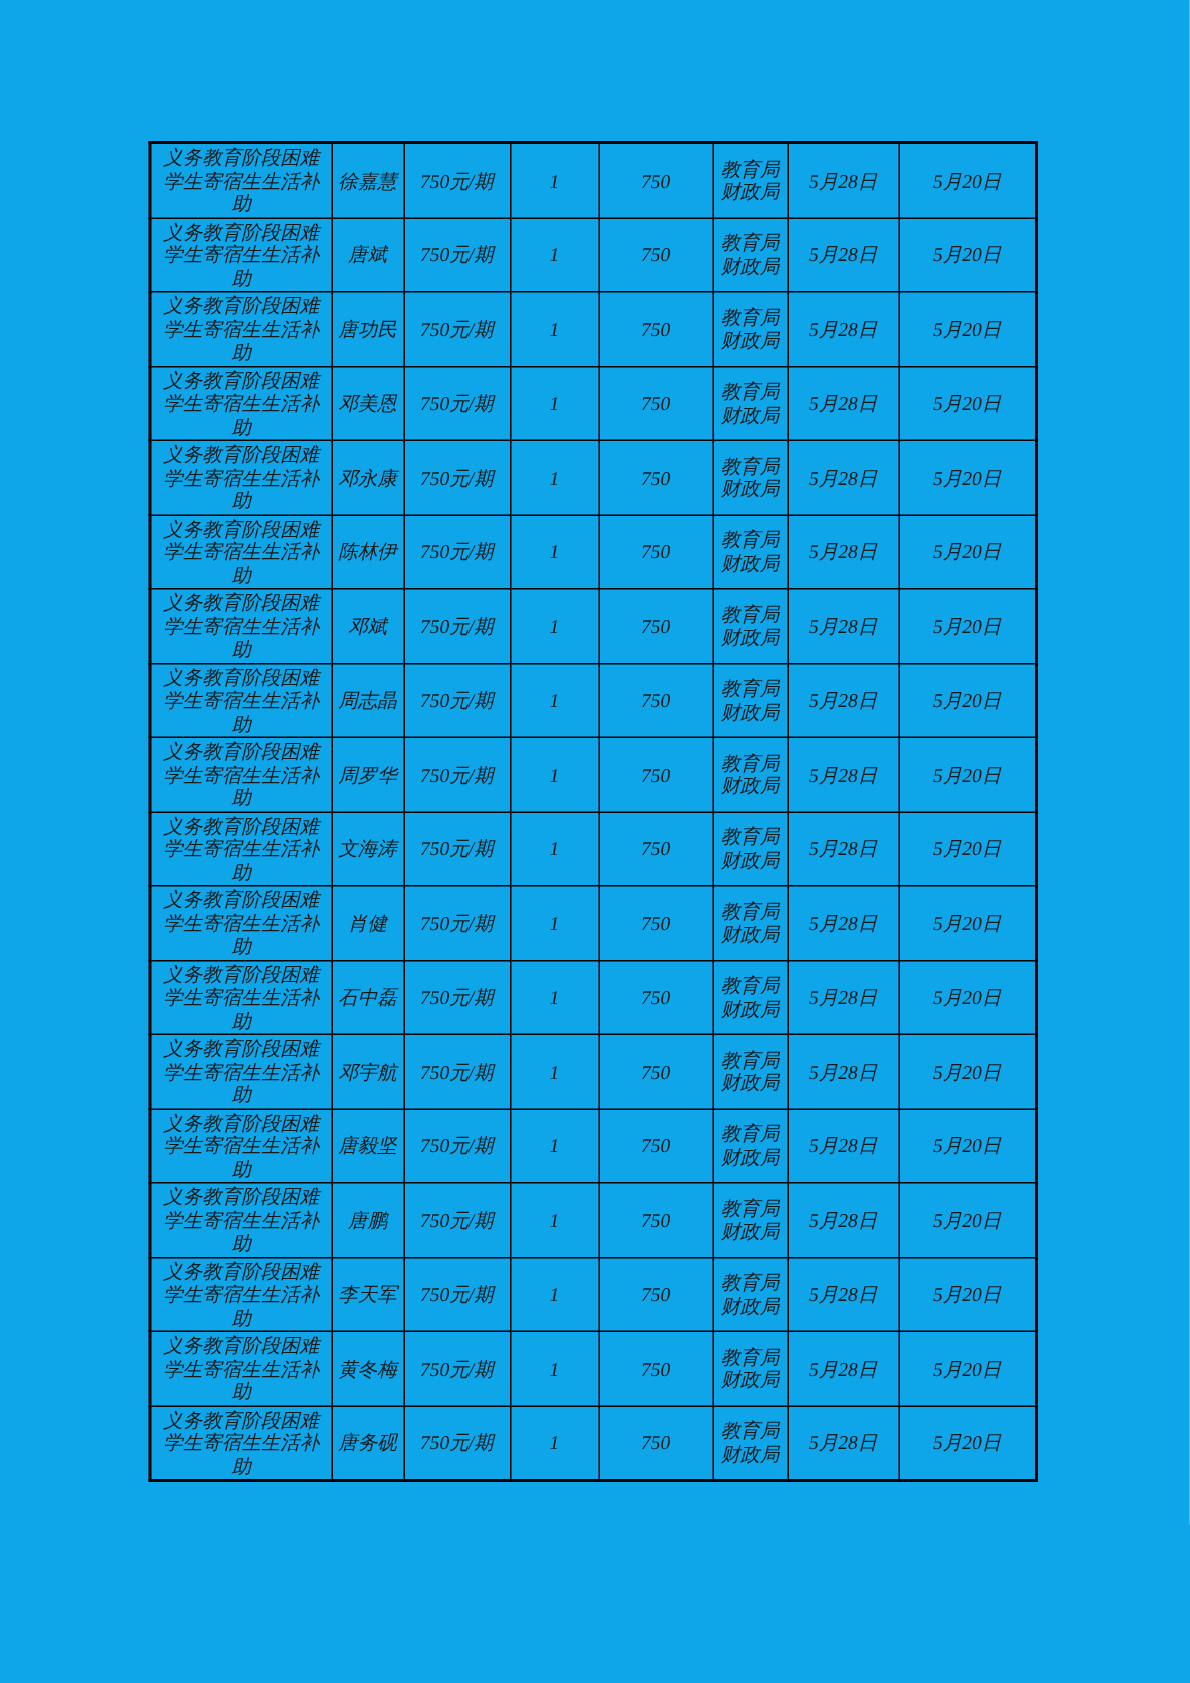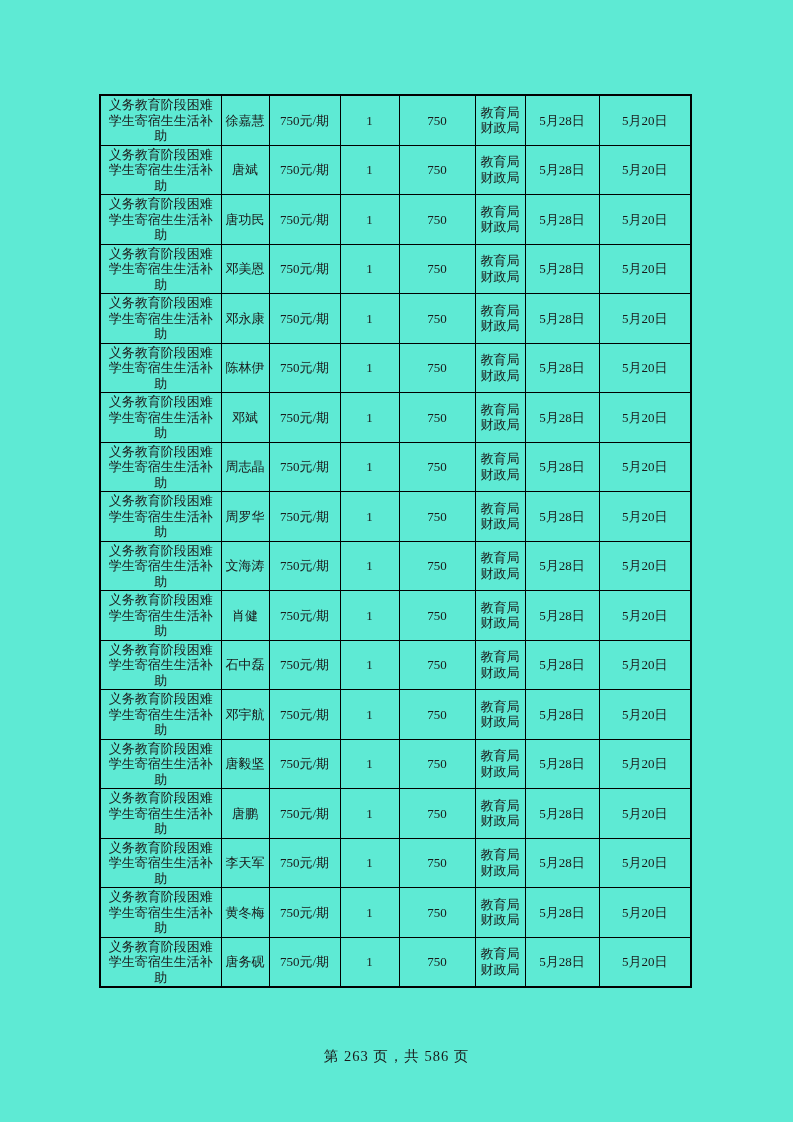--- a/index.html
+++ b/index.html
@@ -10,21 +10,22 @@
     width: 793px;
     height: 1122px;
     background: #ffffff;
     position: relative;
     font-family: "Liberation Serif", "DejaVu Serif", serif;
     color: #1a1a1a;
   }
   .page {
     position: absolute;
     inset: 0;
-    background: #5eead4;
+    background: #0ea5e9;
+    font-style: italic;
   }
   table.doc-table {
     position: absolute;
     left: 99px;
     top: 94px;
     width: 591px;
     border-collapse: collapse;
     table-layout: fixed;
     border: 2px solid #000000;
   }
@@ -245,15 +246,14 @@
           <td>750元/期</td>
           <td>1</td>
           <td>750</td>
           <td>教育局财政局</td>
           <td>5月28日</td>
           <td>5月20日</td>
         </tr>
       </tbody>
   </table>
 
-  <div class="page-footer">第 263 页，共 586 页</div>
 
 </div>
 
 </body></html>

